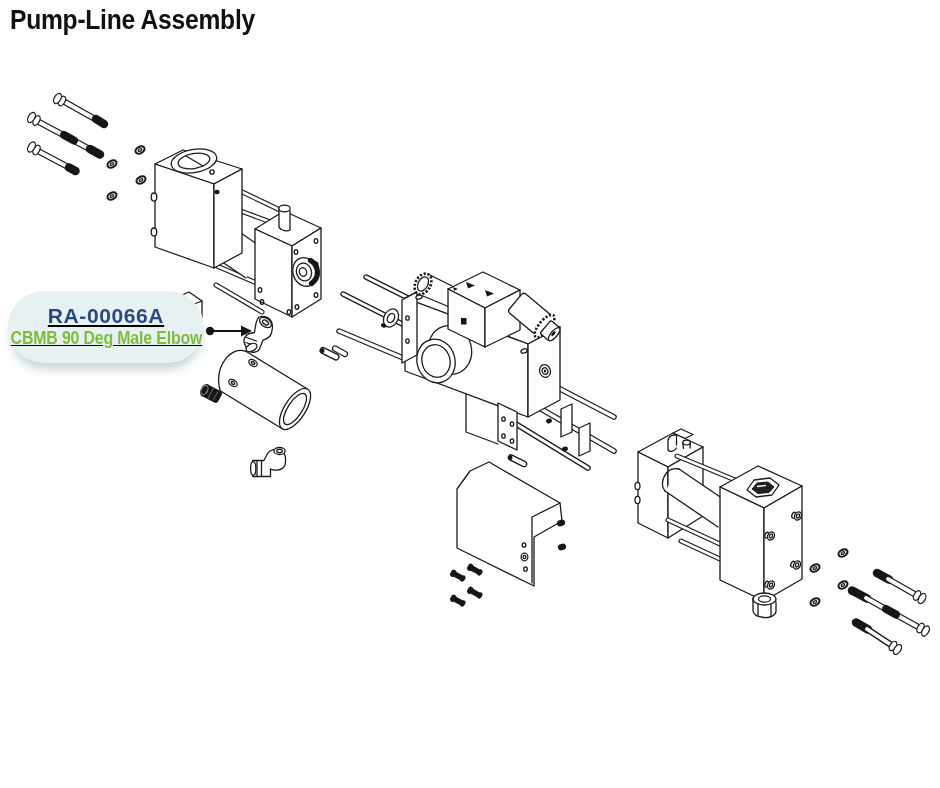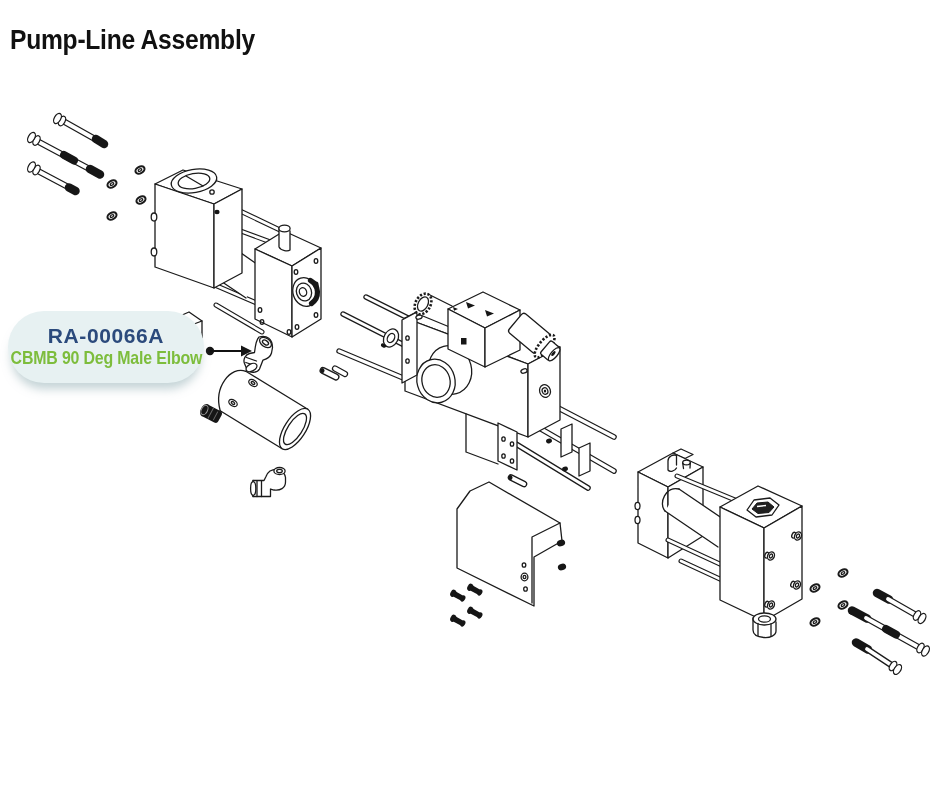--- a/index.html
+++ b/index.html
@@ -1,33 +1,33 @@
 <!DOCTYPE html>
 <html><head>
 <meta charset="utf-8">
 <style>
   html,body{margin:0;padding:0;background:#ffffff;}
   body{width:940px;height:788px;position:relative;overflow:hidden;
        font-family:"Liberation Sans", sans-serif;}
-  .stage{position:absolute;inset:0;margin-top:20px;}
+  .stage{position:absolute;inset:0;}
   h1.title{position:absolute;left:10px;top:4px;margin:0;font-size:28px;font-weight:700;
        color:#111111;letter-spacing:-0.3px;transform:scaleX(0.88);transform-origin:left top;
        white-space:nowrap;}
   svg{position:absolute;left:0;top:0;}
   
   .s{fill:none;stroke:#1b1b1b;stroke-width:1.3;stroke-linecap:round;stroke-linejoin:round;}
   .w{fill:#ffffff;stroke:#1b1b1b;stroke-width:1.3;stroke-linejoin:round;}
   .b{fill:#161616;stroke:none;}
   .ol{stroke:#1b1b1b;stroke-linecap:round;fill:none;}
   .il{stroke:#ffffff;stroke-linecap:round;fill:none;}
   
   .callout{position:absolute;left:8px;top:291px;width:196px;height:72px;border-radius:37px;
        background:#e7f1f2;box-shadow:0 9px 10px -3px rgba(140,170,175,0.5);
        display:flex;flex-direction:column;align-items:center;justify-content:center;
-       text-align:center;}
+       text-align:center;text-decoration:underline;}
   .callout .pn{font-size:21px;font-weight:700;color:#2b4a7c;letter-spacing:0.6px;line-height:1.1;}
   .callout .pname{font-size:18.5px;font-weight:700;color:#7dbd3c;white-space:nowrap;
        transform:scaleX(0.86);letter-spacing:-0.2px;line-height:1.2;}
 </style>
 </head>
 <body>
 
 <div class="stage">
 
   <h1 class="title">Pump-Line Assembly</h1>

